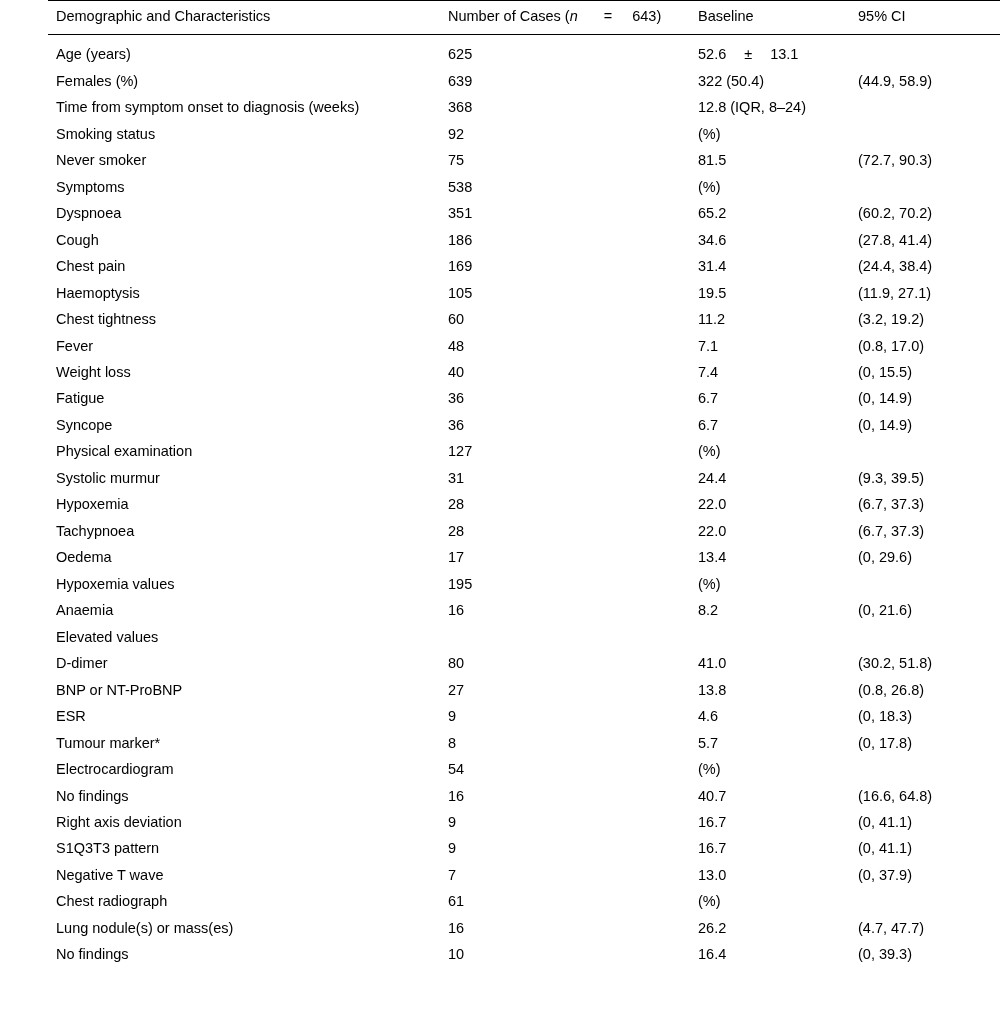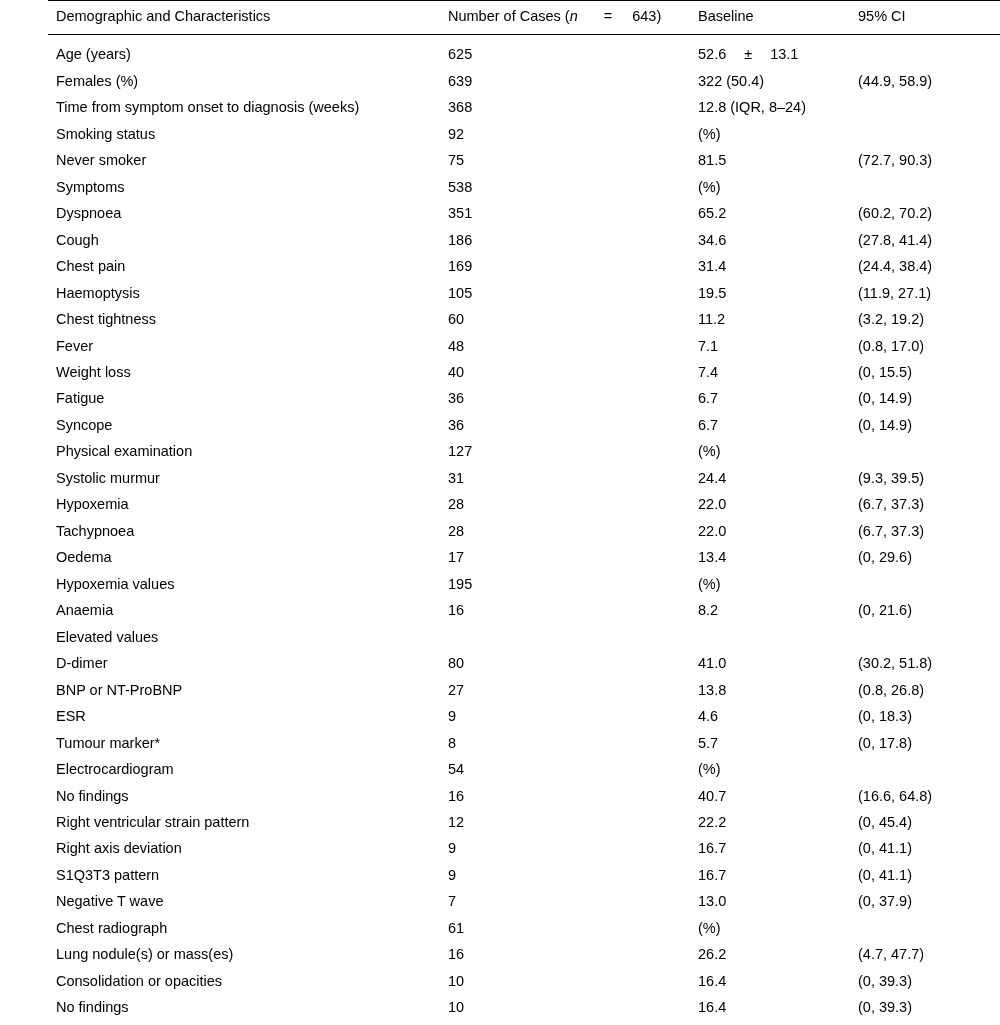--- a/index.html
+++ b/index.html
@@ -253,26 +253,20 @@
           <td>(%)</td>
           <td></td>
         </tr>
         <tr>
           <td class="c-label-cell lvl-item">No findings</td>
           <td>16</td>
           <td>40.7</td>
           <td>(16.6, 64.8)</td>
         </tr>
         <tr>
-          <td class="c-label-cell lvl-item">Right ventricular strain pattern</td>
-          <td>12</td>
-          <td>22.2</td>
-          <td>(0, 45.4)</td>
-        </tr>
-        <tr>
           <td class="c-label-cell lvl-item">Right axis deviation</td>
           <td>9</td>
           <td>16.7</td>
           <td>(0, 41.1)</td>
         </tr>
         <tr>
           <td class="c-label-cell lvl-item">S1Q3T3 pattern</td>
           <td>9</td>
           <td>16.7</td>
           <td>(0, 41.1)</td>
@@ -289,26 +283,20 @@
           <td>(%)</td>
           <td></td>
         </tr>
         <tr>
           <td class="c-label-cell lvl-item">Lung nodule(s) or mass(es)</td>
           <td>16</td>
           <td>26.2</td>
           <td>(4.7, 47.7)</td>
         </tr>
         <tr>
-          <td class="c-label-cell lvl-item">Consolidation or opacities</td>
-          <td>10</td>
-          <td>16.4</td>
-          <td>(0, 39.3)</td>
-        </tr>
-        <tr>
           <td class="c-label-cell lvl-item">No findings</td>
           <td>10</td>
           <td>16.4</td>
           <td>(0, 39.3)</td>
         </tr>
       </tbody>
   </table>
 
 </div>
 

